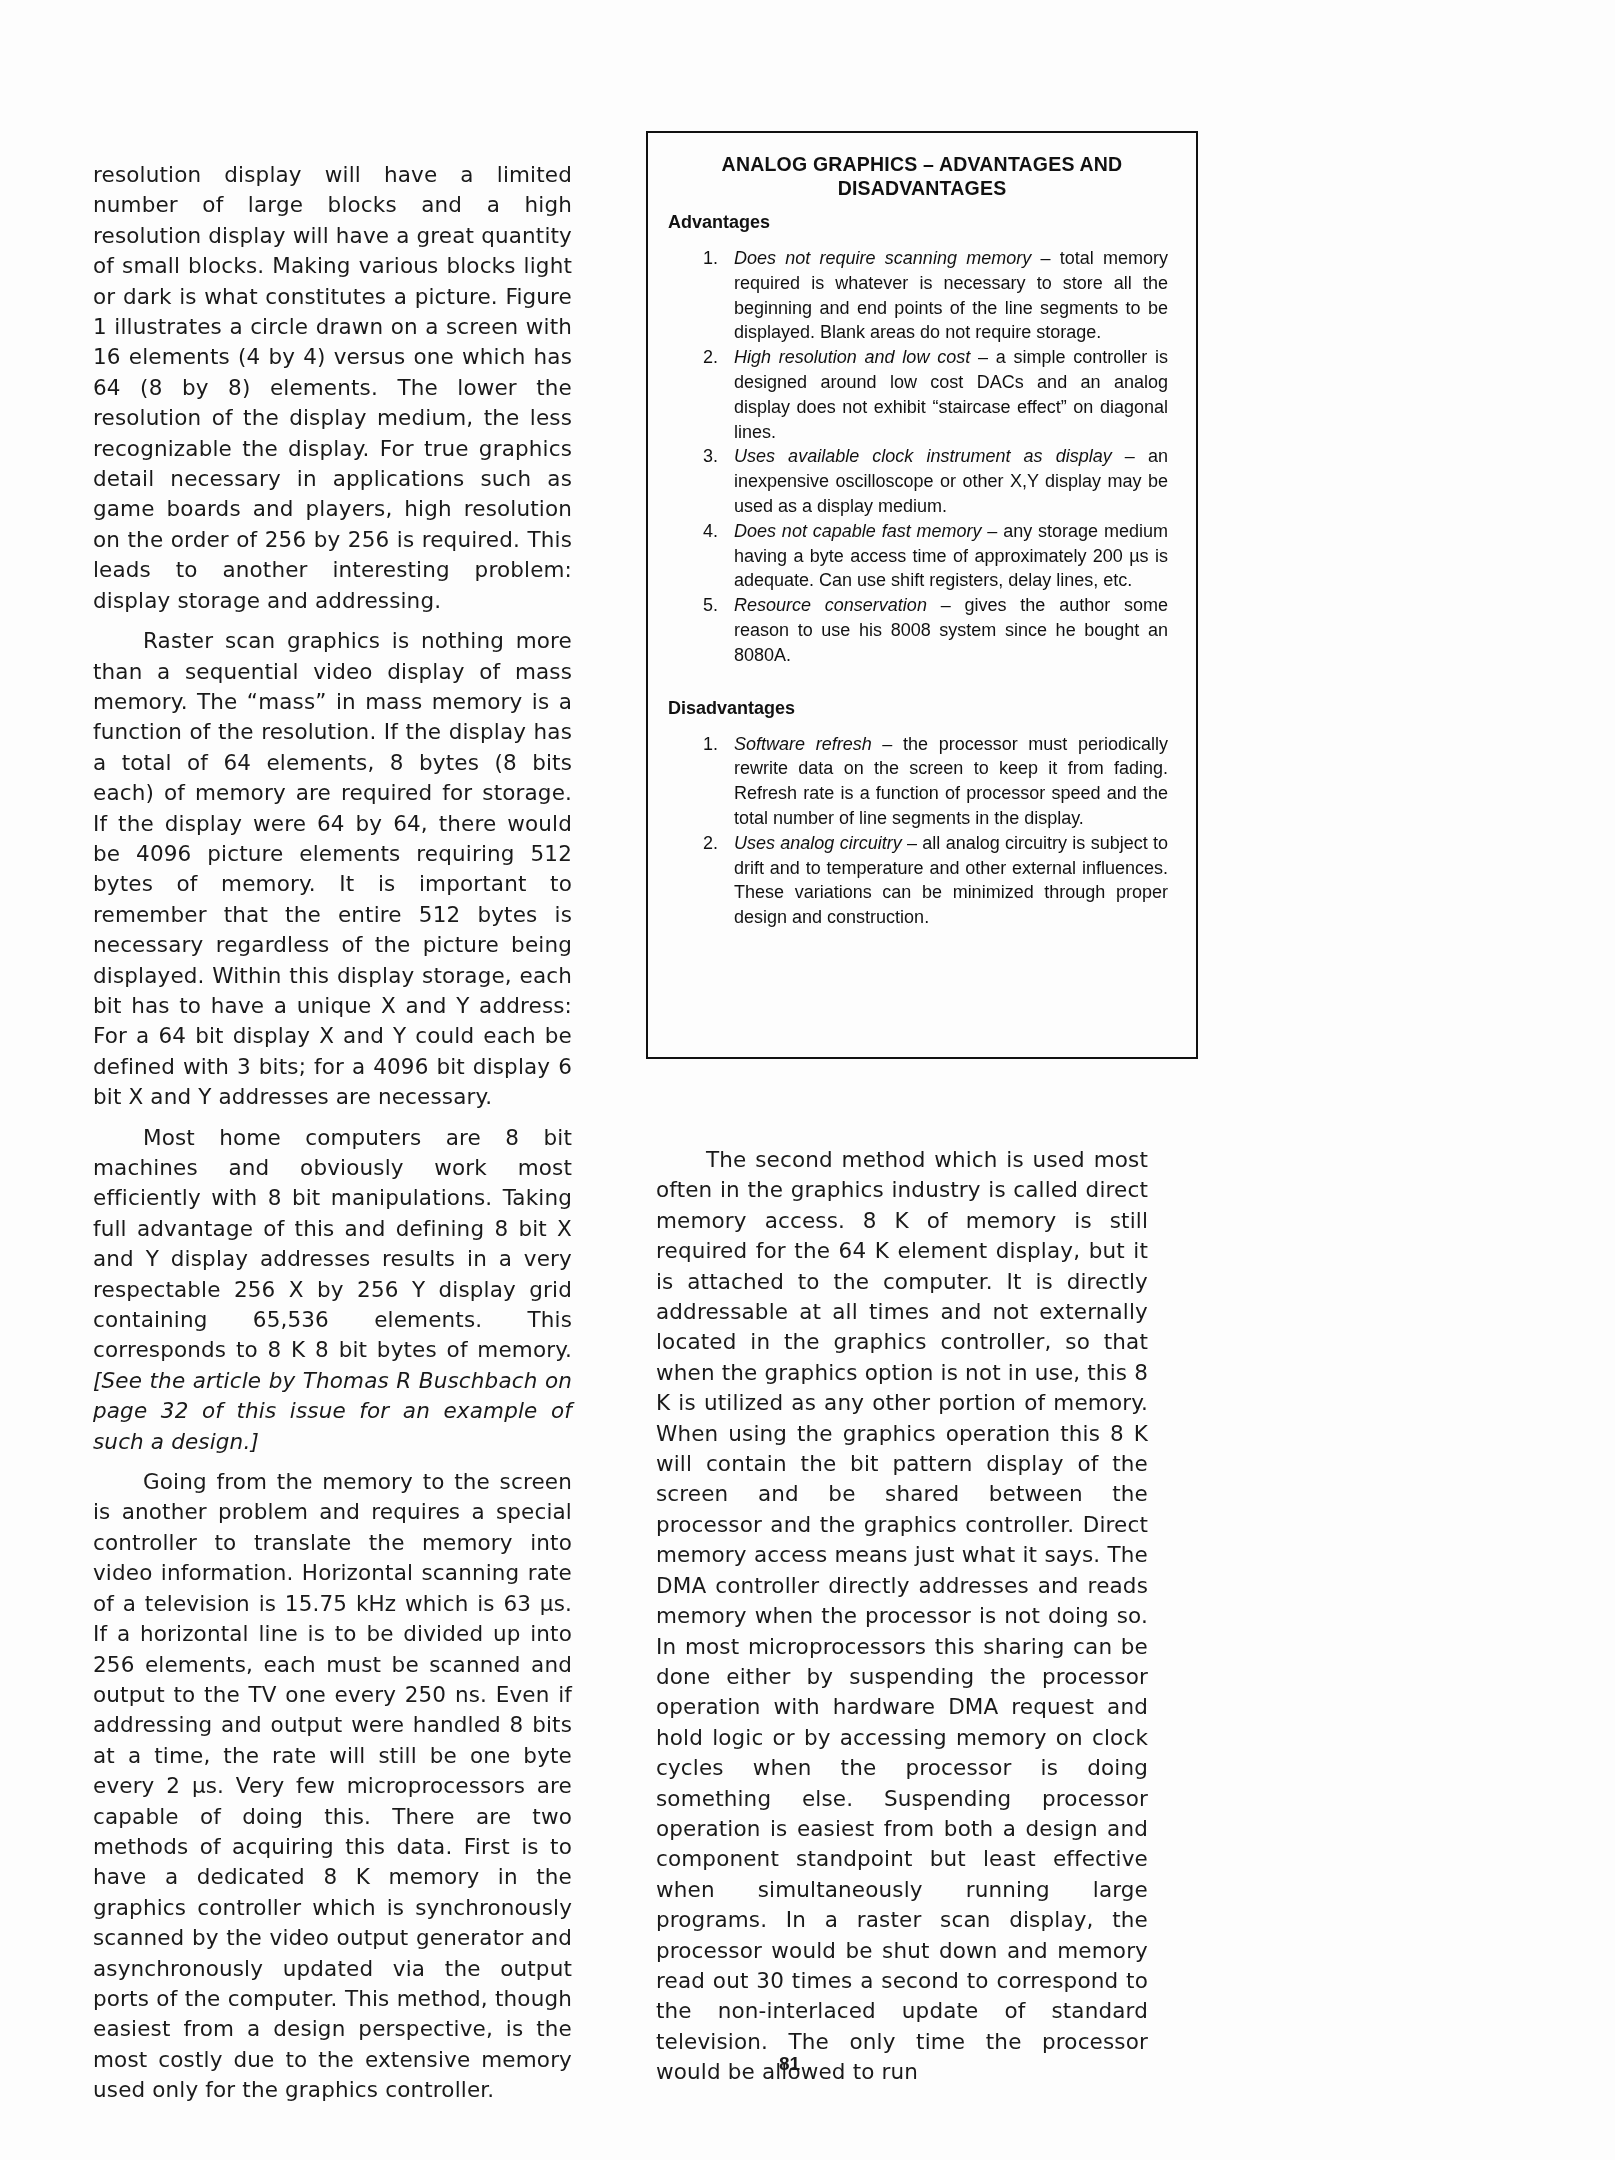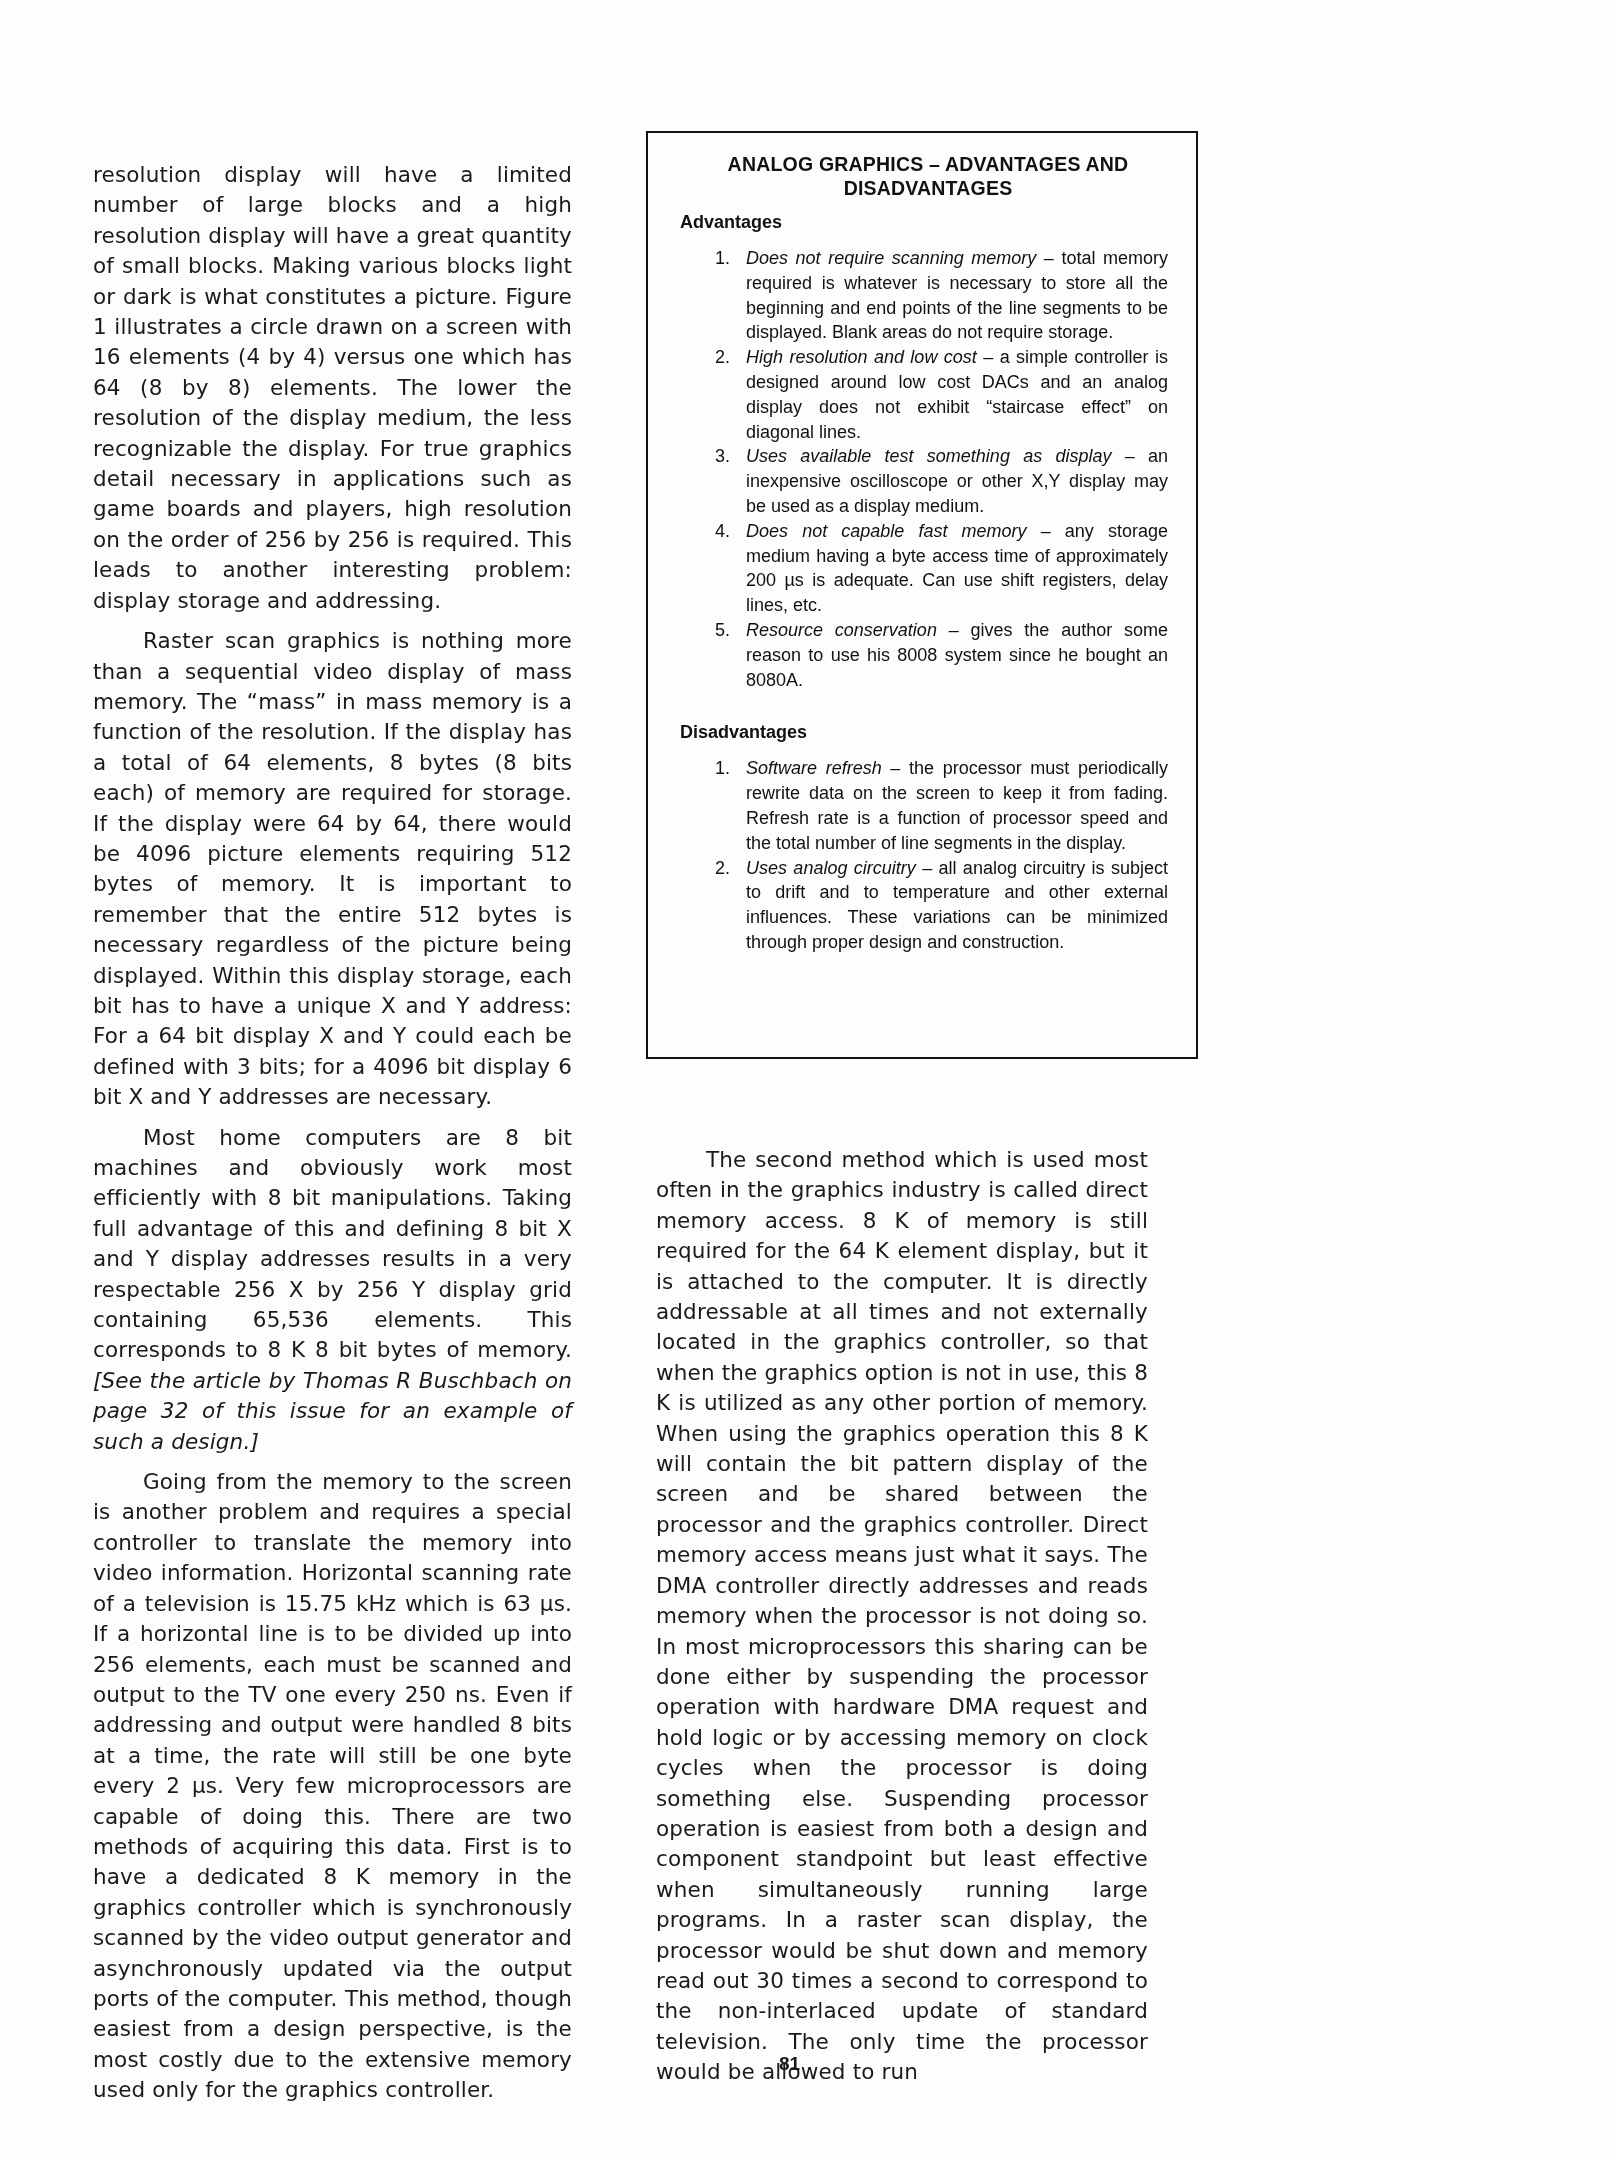--- a/index.html
+++ b/index.html
@@ -25,21 +25,20 @@
   .col em { font-style: italic; }
 
   #sidebar-box {
     position: absolute;
     left: 646px; top: 131px;
     width: 552px; height: 928px;
     border: 2.5px solid #111;
     box-sizing: border-box;
     font-family: "Liberation Sans", sans-serif;
     color: #111;
-    padding-left: 12px;
   }
   #sidebar-title {
     text-align: center;
     font-weight: bold;
     font-size: 19.5px;
     line-height: 24px;
     margin-top: 19px;
     letter-spacing: 0.2px;
   }
   .box-heading {
@@ -93,21 +92,21 @@
 
   <div class="box-heading">Advantages</div>
   <ol class="box-list">
     <li class="box-item">
       <span class="num">1.</span><span class="term">Does not require scanning memory</span><span> – total memory required is whatever is necessary to store all the beginning and end points of the line segments to be displayed. Blank areas do not require storage.</span>
     </li>
     <li class="box-item">
       <span class="num">2.</span><span class="term">High resolution and low cost</span><span> – a simple controller is designed around low cost DACs and an analog display does not exhibit “staircase effect” on diagonal lines.</span>
     </li>
     <li class="box-item">
-      <span class="num">3.</span><span class="term">Uses available test something as display</span><span> – an inexpensive oscilloscope or other X,Y display may be used as a display medium.</span>
+      <span class="num">3.</span><span class="term">Uses available clock instrument as display</span><span> – an inexpensive oscilloscope or other X,Y display may be used as a display medium.</span>
     </li>
     <li class="box-item">
       <span class="num">4.</span><span class="term">Does not capable fast memory</span><span> – any storage medium having a byte access time of approximately 200 µs is adequate. Can use shift registers, delay lines, etc.</span>
     </li>
     <li class="box-item">
       <span class="num">5.</span><span class="term">Resource conservation</span><span> – gives the author some reason to use his 8008 system since he bought an 8080A.</span>
     </li>
   </ol>
 
   <div class="box-heading disadv">Disadvantages</div>

